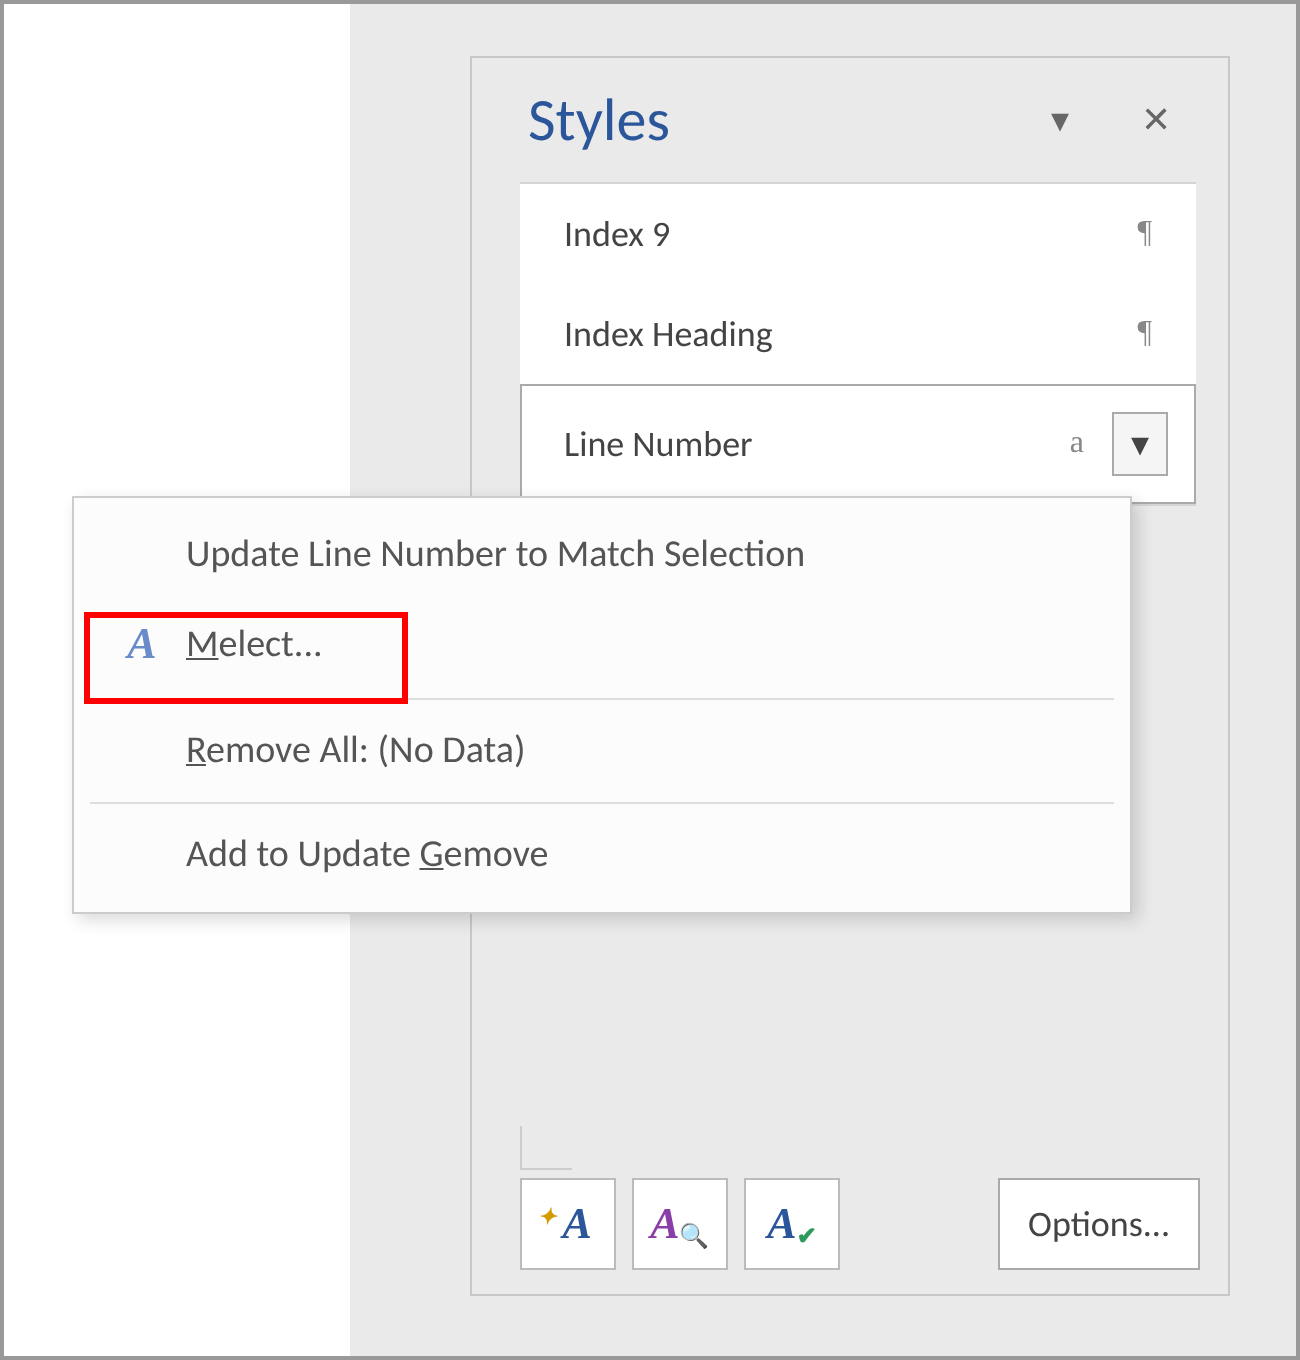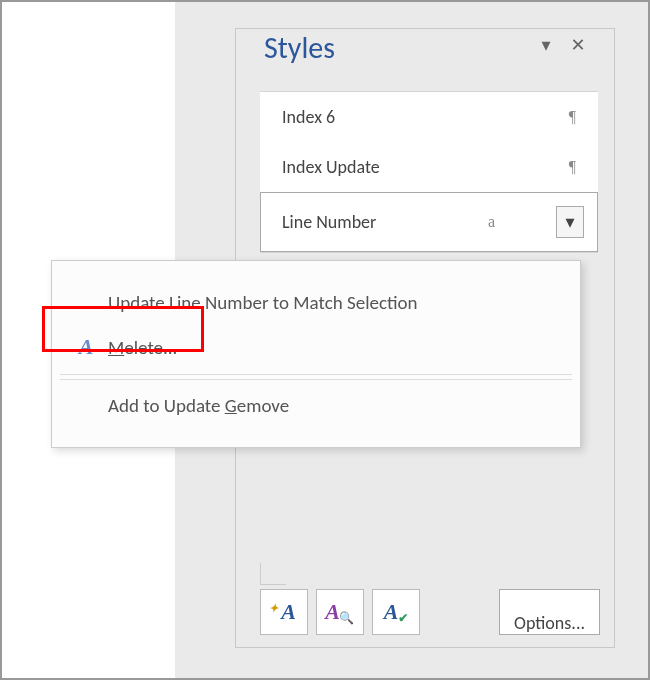--- a/index.html
+++ b/index.html
@@ -38,23 +38,24 @@
       position: absolute;
       top: 28px;
       left: 235px;
       width: 380px;
       height: 620px;
       background: #eaeaea;
       border: 1px solid #c8c8c8;
     }
     .pane-header {
       display: flex;
-      align-items: flex-start;
+      align-items: center;
       height: 62px;
       padding: 0 20px 0 28px;
+      gap: 16px;
     }
     .pane-title {
       font-size: 30px;
       font-weight: 300;
       color: #2b579a;
       flex: 1;
     }
     .hdr-btn {
       width: 32px;
       height: 32px;
@@ -81,21 +82,20 @@
     .style-name { flex: 1; }
     .style-type {
       color: #888;
       font-family: "Times New Roman", serif;
       font-size: 16px;
       margin-right: 8px;
     }
     .style-row.selected {
       border: 1px solid #aaa;
       padding: 13px 13px 13px 21px;
-      gap: 47px;
     }
     .dd-btn {
       width: 28px;
       height: 32px;
       border: 1px solid #aaa;
       display: flex;
       align-items: center;
       justify-content: center;
       background: #f5f5f5;
       margin-left: 6px;
@@ -122,42 +122,41 @@
       font-weight: bold;
     }
     .options-btn {
       height: 46px;
       border: 1px solid #aaa;
       background: #fff;
       padding: 0 14px;
       font-size: 18px;
       color: #444;
       display: flex;
-      align-items: flex-end;
+      align-items: center;
     }
     .halfbox {
       position: absolute;
       left: 24px;
       bottom: 62px;
       width: 26px;
       height: 22px;
       border-left: 1px solid #ccc;
       border-bottom: 1px solid #ccc;
     }
     
     .ctx-menu {
       position: absolute;
-      top: 260px;
+      top: 248px;
       left: 36px;
       width: 530px;
       background: #fcfcfc;
       border: 1px solid #ccc;
       box-shadow: 3px 3px 8px rgba(0,0,0,0.15);
-      padding: 20px 0;
-      margin-left: 15px;
+      padding: 7px 0;
     }
     .ctx-item {
       display: flex;
       align-items: center;
       padding: 10px 20px 10px 18px;
       font-size: 19px;
       color: #555;
       cursor: pointer;
     }
     .ctx-icon {
@@ -195,25 +194,25 @@
     <div class="hdr-btn">
       <span>▾</span>
     </div>
     <div class="hdr-btn">
       <span>✕</span>
     </div>
   </div>
 
   <div class="styles-list">
     <div class="style-row">
-      <span class="style-name">Index 6</span>
+      <span class="style-name">Index 9</span>
       <span class="style-type">¶</span>
     </div>
     <div class="style-row">
-      <span class="style-name">Index Update</span>
+      <span class="style-name">Index Heading</span>
       <span class="style-type">¶</span>
     </div>
     <div class="style-row selected">
       <span class="style-name">Line Number</span>
       <span class="style-type">a</span>
       <div class="dd-btn">
         <span>▾</span>
       </div>
     </div>
   </div>
@@ -242,23 +241,27 @@
 
 <div class="ctx-menu">
   <div class="ctx-item">
     <span class="ctx-icon"></span>
     <span class="ctx-text"><span>Update Line Number to Match Selection</span><span class="u"></span><span></span></span>
   </div>
   <div class="ctx-item">
     <span class="ctx-icon">
         <span style="color:#6a8bc9">A</span>
       </span>
-    <span class="ctx-text"><span></span><span class="u">M</span><span>elete...</span></span>
+    <span class="ctx-text"><span></span><span class="u">M</span><span>elect...</span></span>
   </div>
   <div class="ctx-sep"></div>
+  <div class="ctx-item">
+    <span class="ctx-icon"></span>
+    <span class="ctx-text"><span></span><span class="u">R</span><span>emove All: (No Data)</span></span>
+  </div>
   <div class="ctx-sep"></div>
   <div class="ctx-item">
     <span class="ctx-icon"></span>
     <span class="ctx-text"><span>Add to Update </span><span class="u">G</span><span>emove</span></span>
   </div>
 </div>
 
 <div class="highlight" style="top:306px;left:42px;width:162px;height:46px;"></div>
 
 <div class="outer-border"></div>

